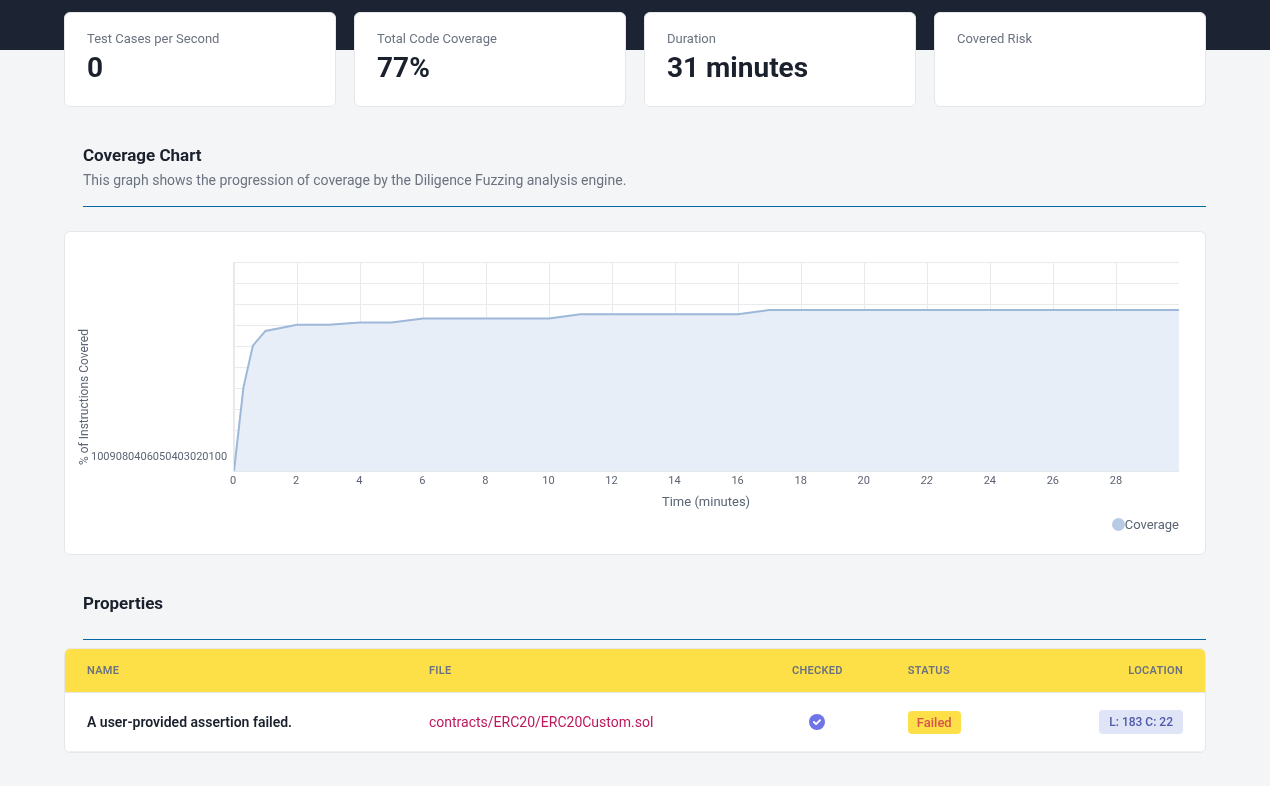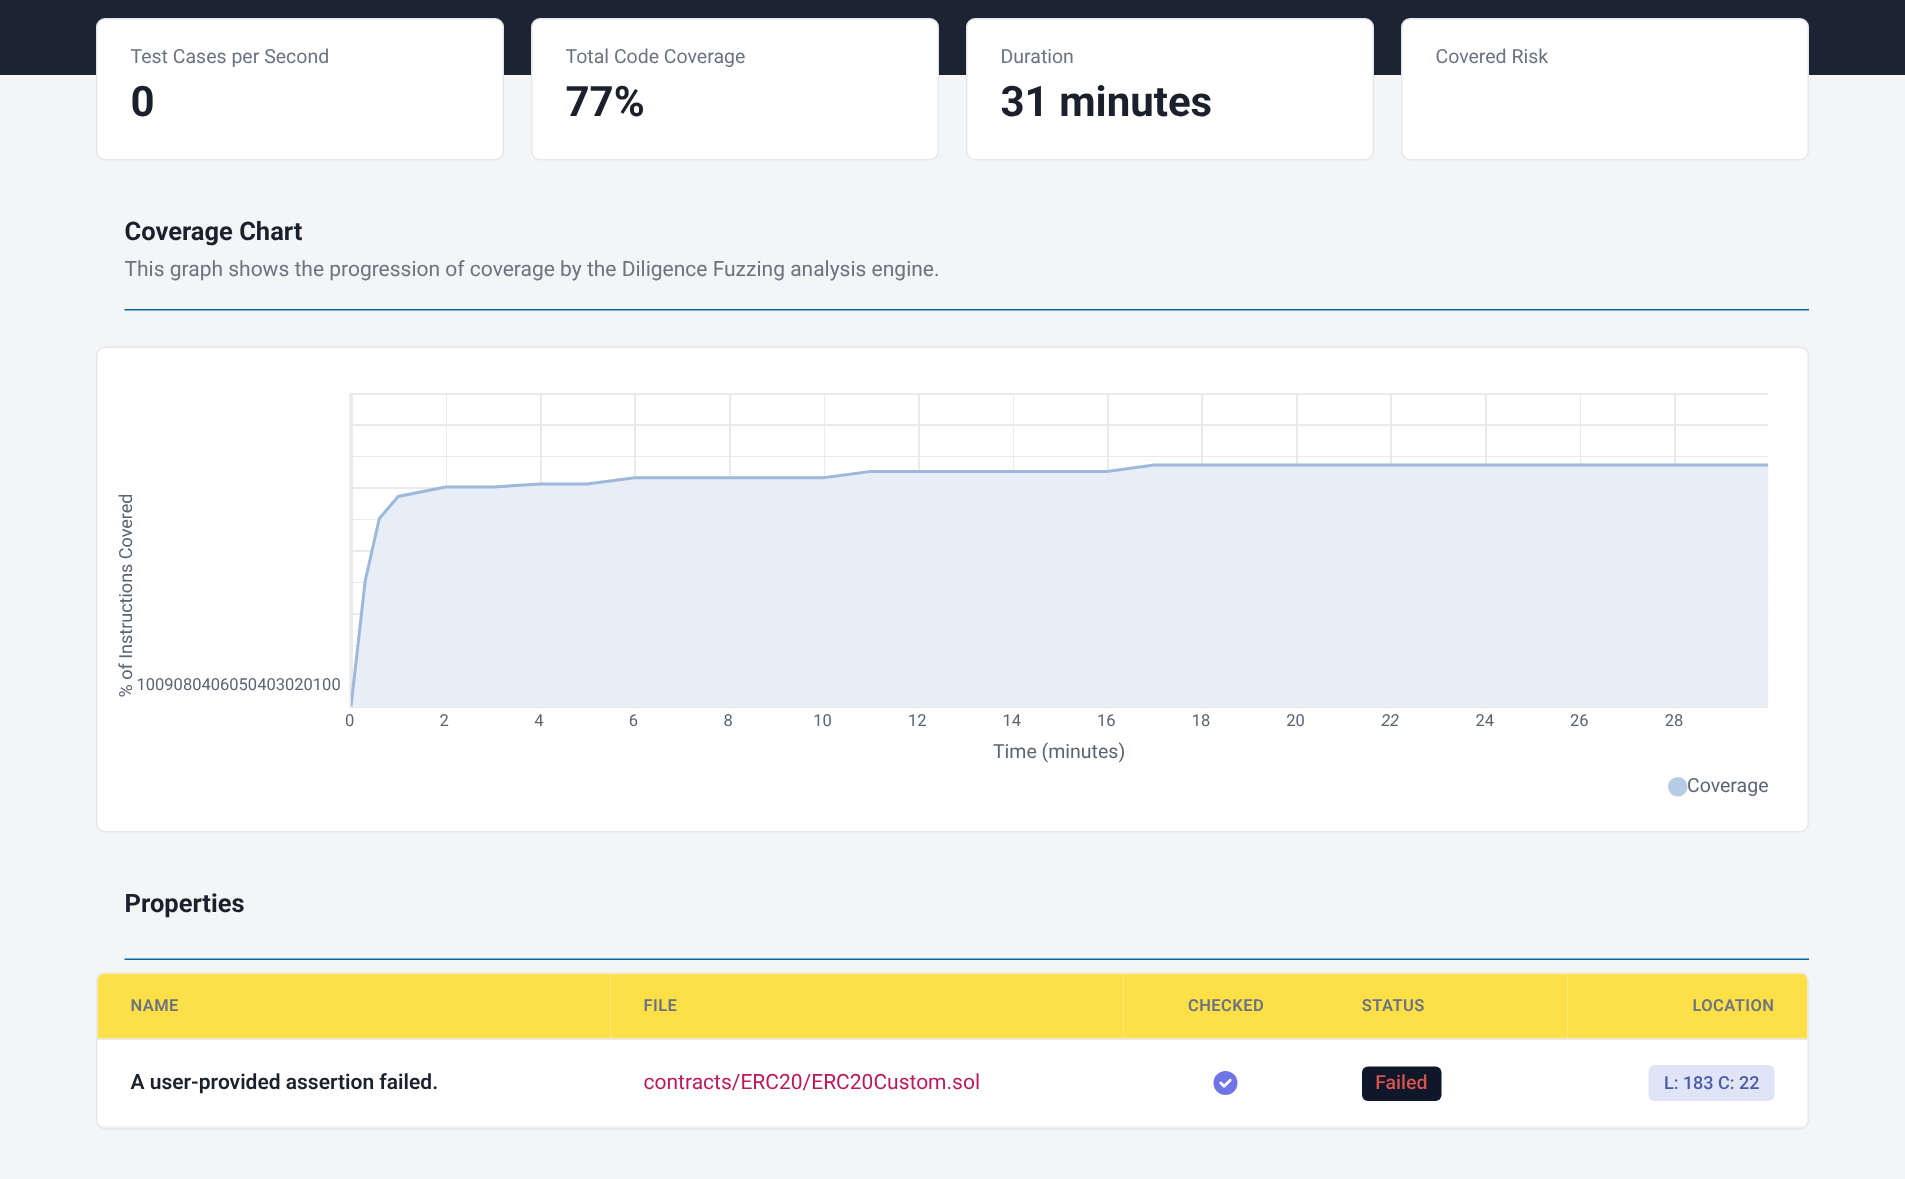--- a/index.html
+++ b/index.html
@@ -165,21 +165,21 @@
     .cell-right { text-align: right; }
     .muted { color: #be185d; }
     .check-icon {
       display: inline-flex; align-items: center; justify-content: center;
       width: 16px; height: 16px; border-radius: 50%;
       background: #6f74e6; color: #fff;
     }
     .check-icon svg { width: 10px; height: 10px; }
     .badge-failed {
       display: inline-block; padding: 4px 9px; border-radius: 4px;
-      background: #0f172a; color: #d9534f; font-size: 13px; font-weight: 500;
+      background: #fde047; color: #d9534f; font-size: 13px; font-weight: 500;
     }
     .badge-loc {
       display: inline-block; padding: 5px 10px; border-radius: 4px;
       background: #dfe4f7; color: #4e59a7; font-size: 12px; font-weight: 500;
     }
     .bold { font-weight: 600; }
     .col-name { width: 30%; }
     .col-file { width: 30%; }
     .col-checked { width: 12%; }
     .col-status { width: 14%; }

